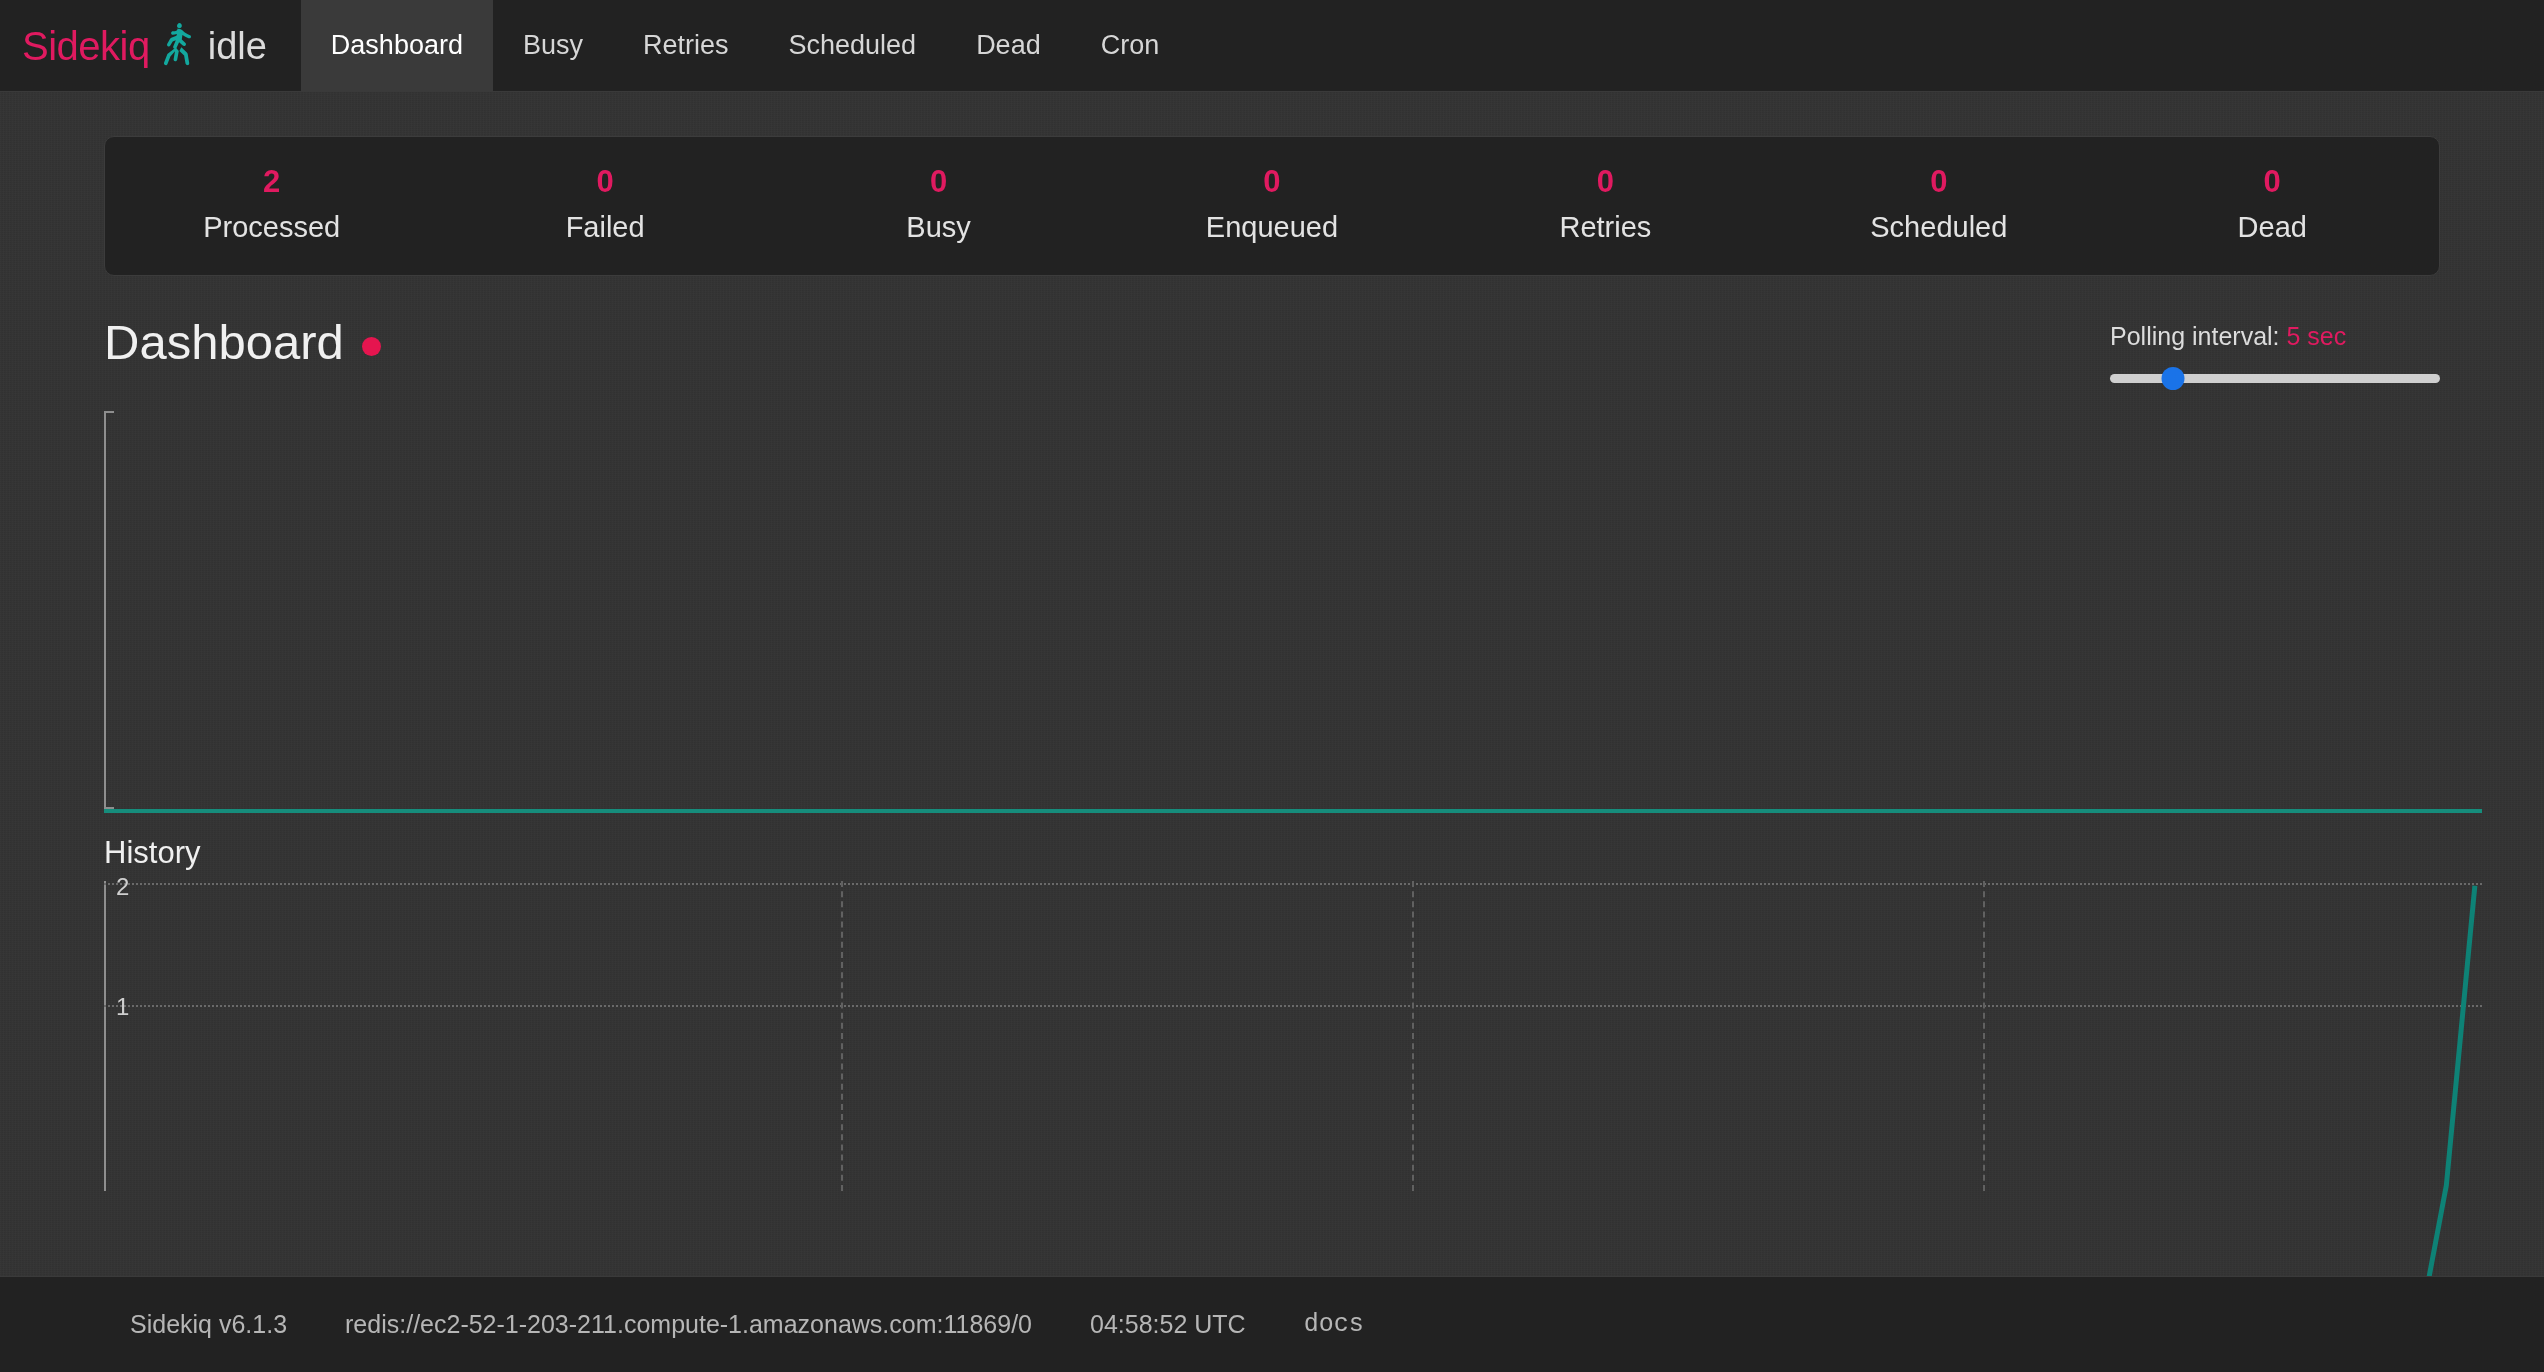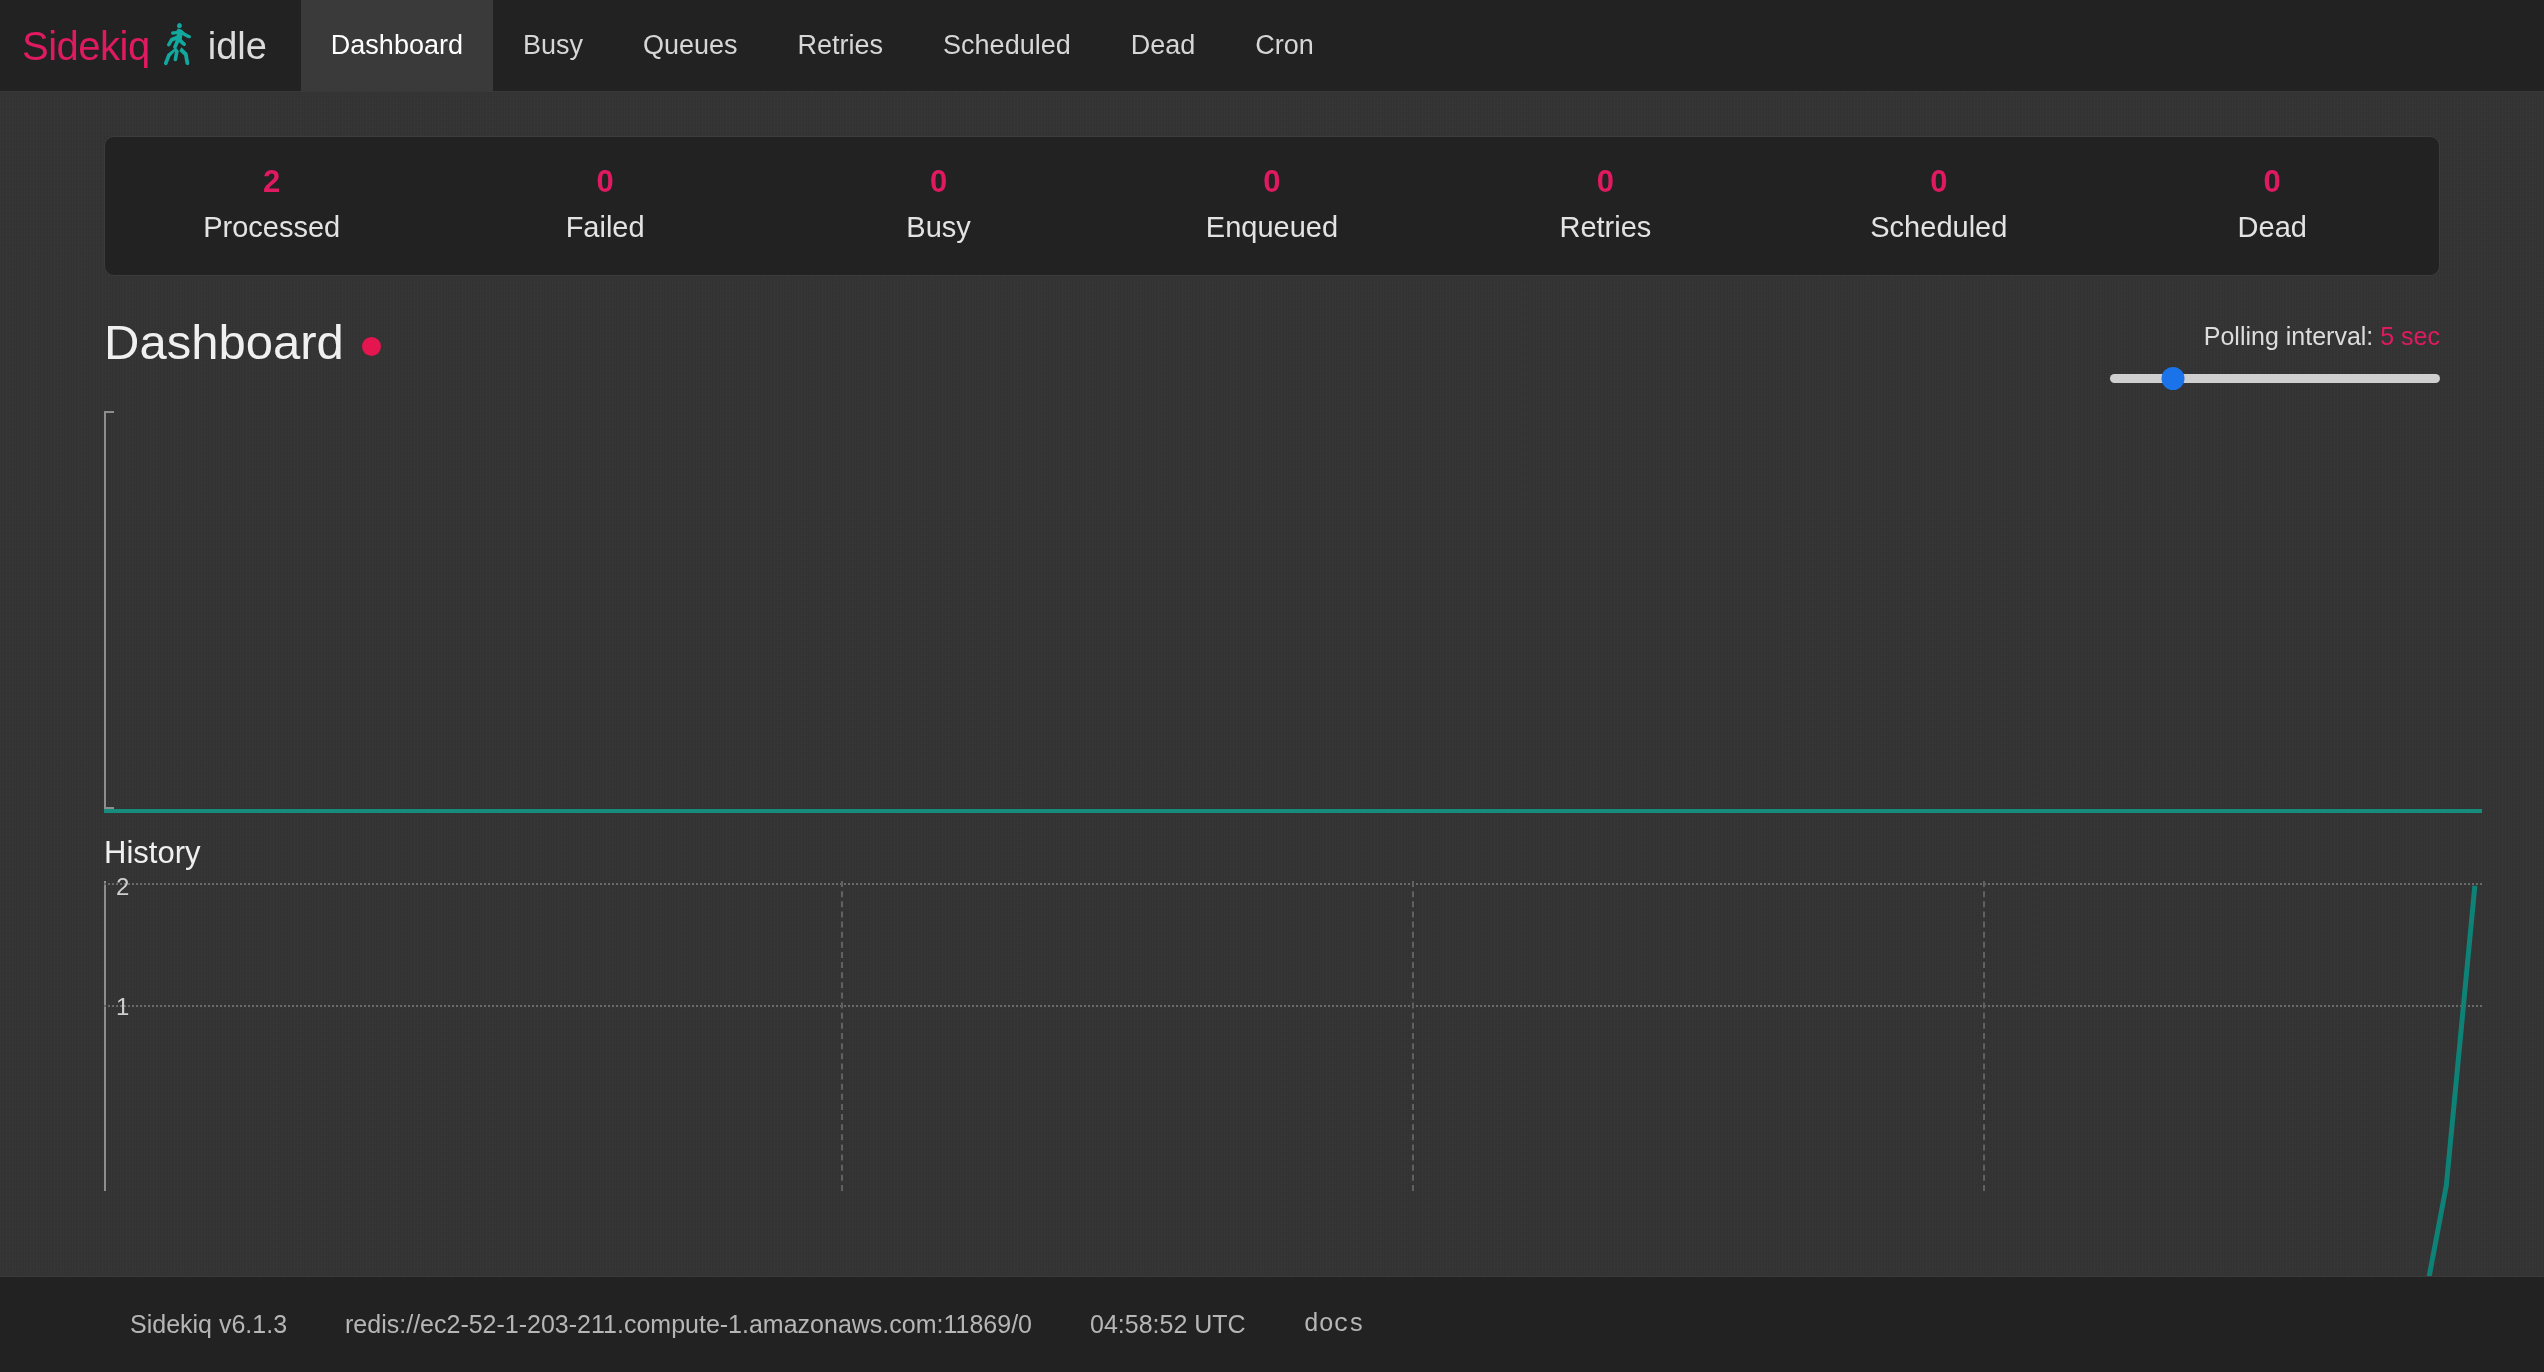--- a/index.html
+++ b/index.html
@@ -115,21 +115,20 @@
     margin-top: 9px;
   }
 
   .polling {
     width: 330px;
     padding-top: 4px;
   }
   .polling-label {
     font-size: 25px;
     color: #dcdcdc;
-    text-align: right;
     white-space: nowrap;
     margin-bottom: 16px;
   }
   .polling-value { color: #e01a60; }
   .slider {
     position: relative;
     height: 22px;
   }
   .slider-track {
     position: absolute;
@@ -289,21 +288,20 @@
           <path d="M11.8 25.6l3 3.3-1.6 8.9c-.2 1-1.1 1.7-2.1 1.5-1-.2-1.7-1.1-1.5-2.1l1.4-7.9-4.6 5.2-2.9 7.5c-.4 1-1.5 1.5-2.4 1.1-1-.4-1.4-1.5-1-2.5l3.1-8c.1-.3.3-.6.5-.8l8.1-6.2z"></path>
           <path d="M17.3 25.2l5.6 5.4c.4.4.7.9.8 1.5l1.5 8.8c.2 1-.5 2-1.5 2.2-1 .2-2-.5-2.2-1.5l-1.4-8.2-4.7-4.5 1.9-3.7z"></path>
         </g>
       </svg>
     </span>
     <span class="brand-status">idle</span>
   </div>
   <div class="nav-items">
     <div class="nav-item active">Dashboard</div>
     <div class="nav-item">Busy</div>
-    <div class="nav-item">Queues</div>
     <div class="nav-item">Retries</div>
     <div class="nav-item">Scheduled</div>
     <div class="nav-item">Dead</div>
     <div class="nav-item">Cron</div>
   </div>
 </div>
 
 <div class="stats-wrap">
   <div class="stats-panel">
     <div class="stat">

